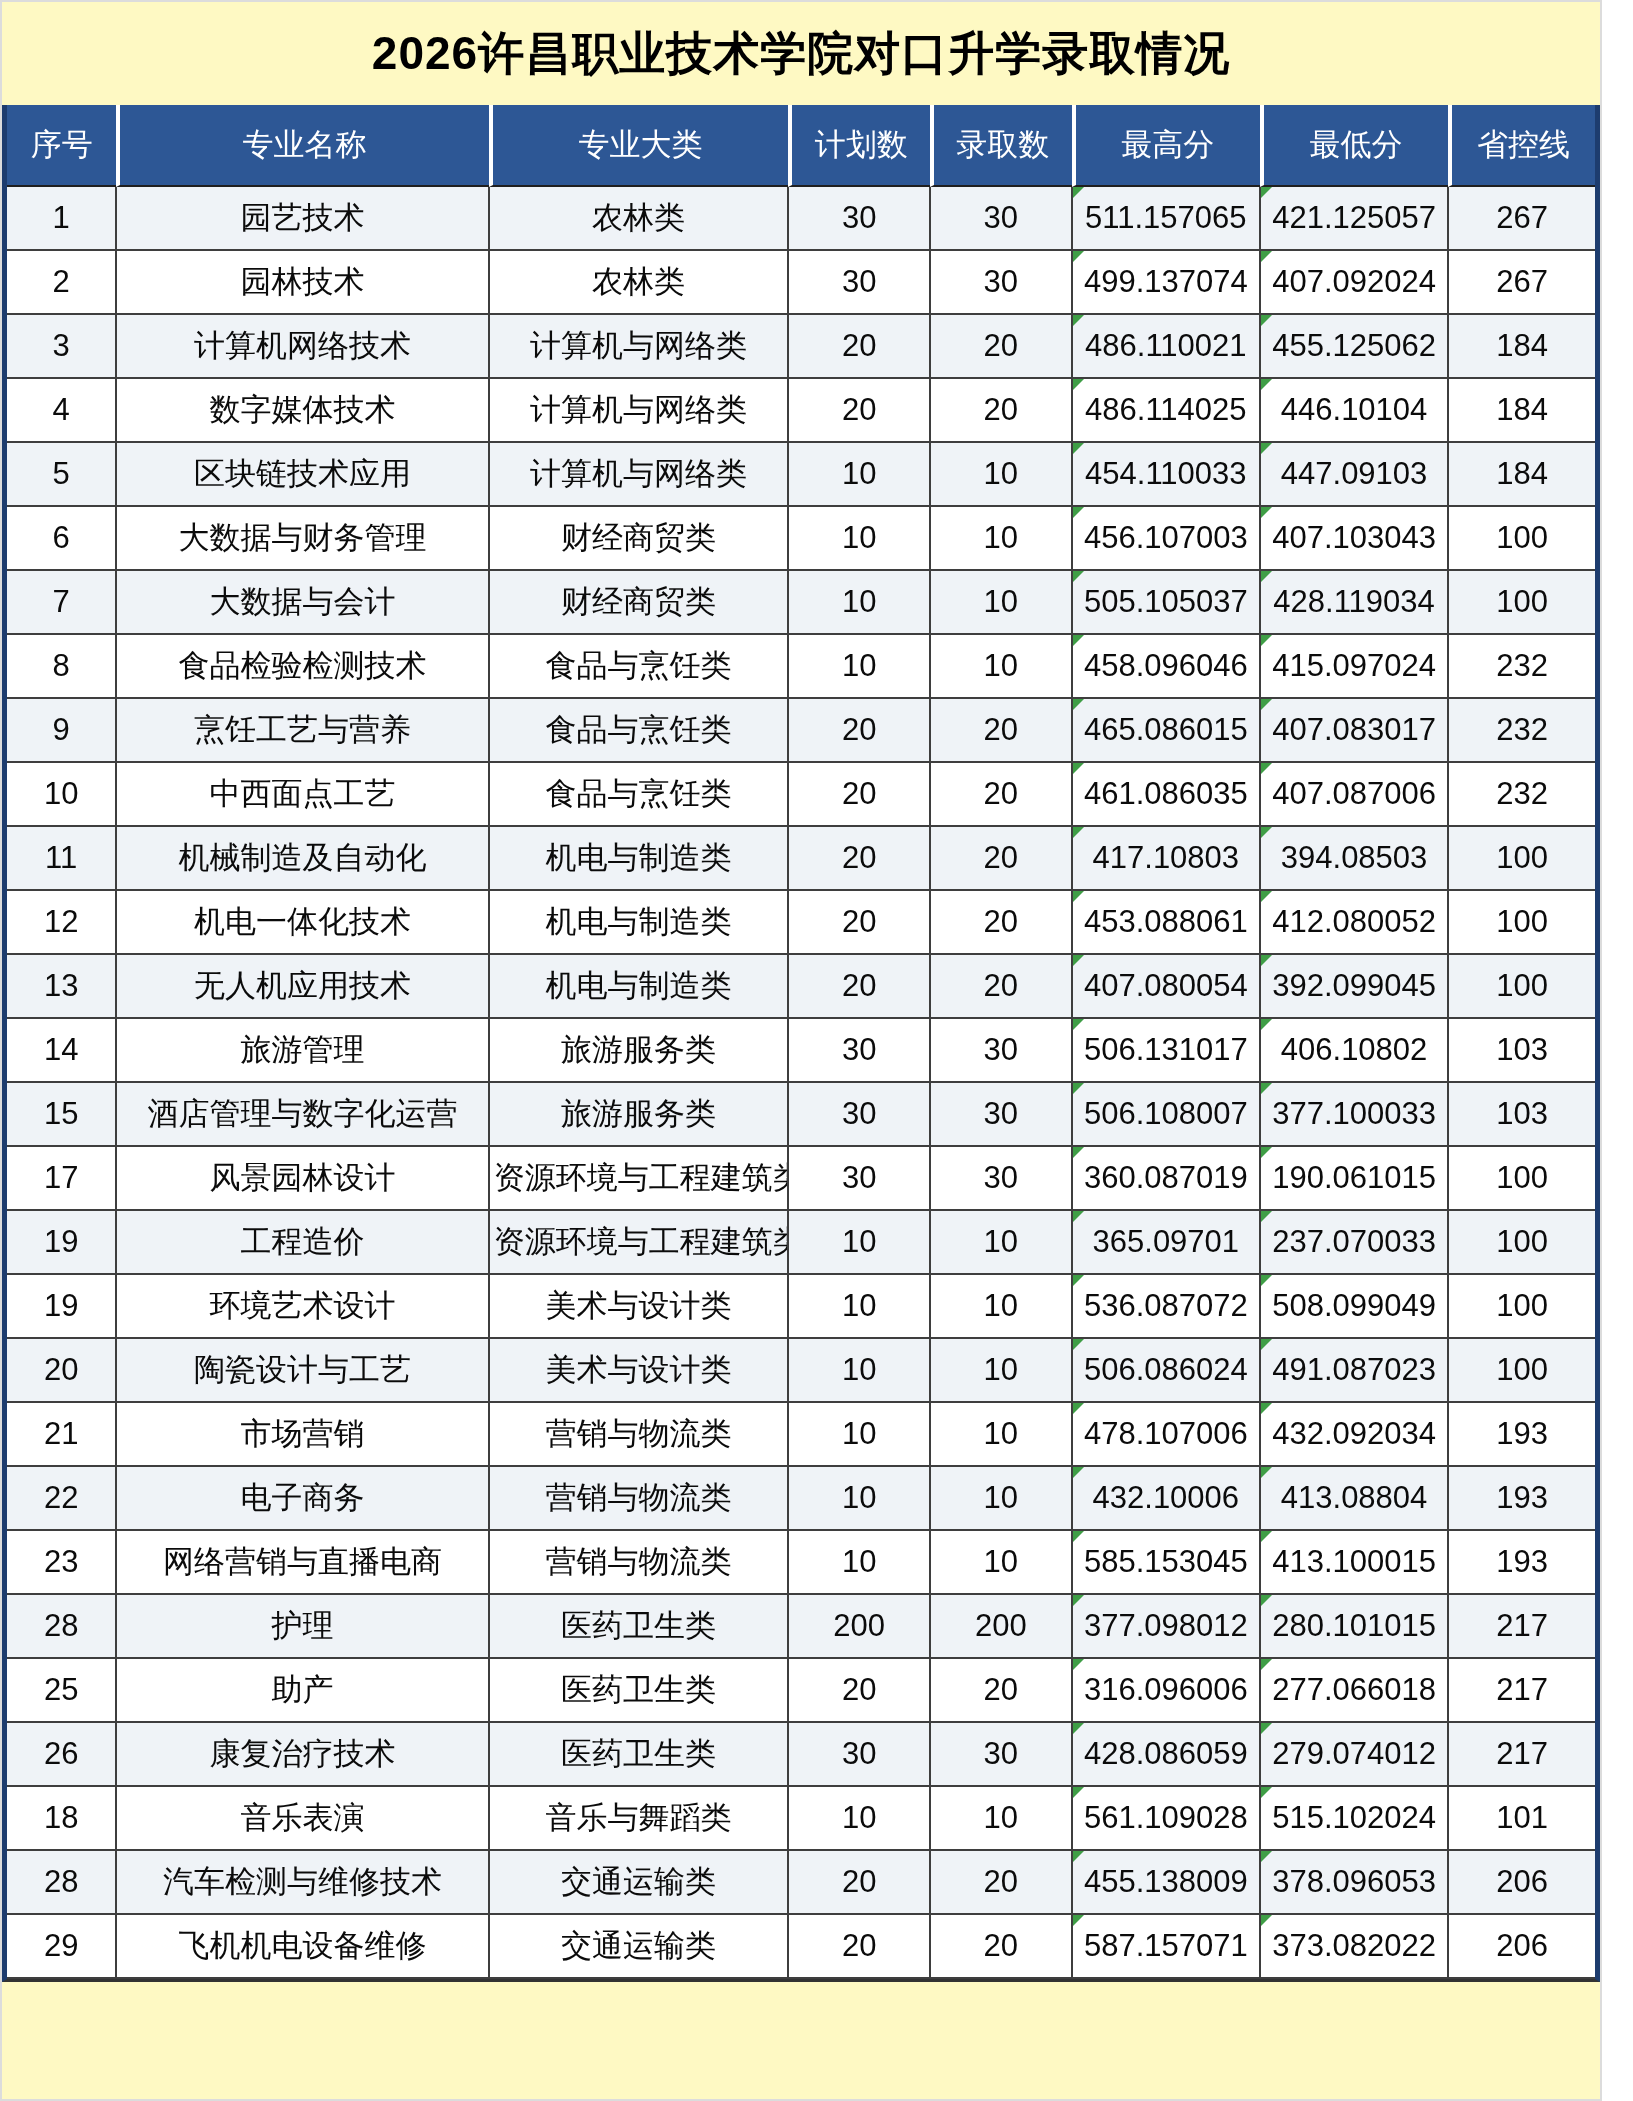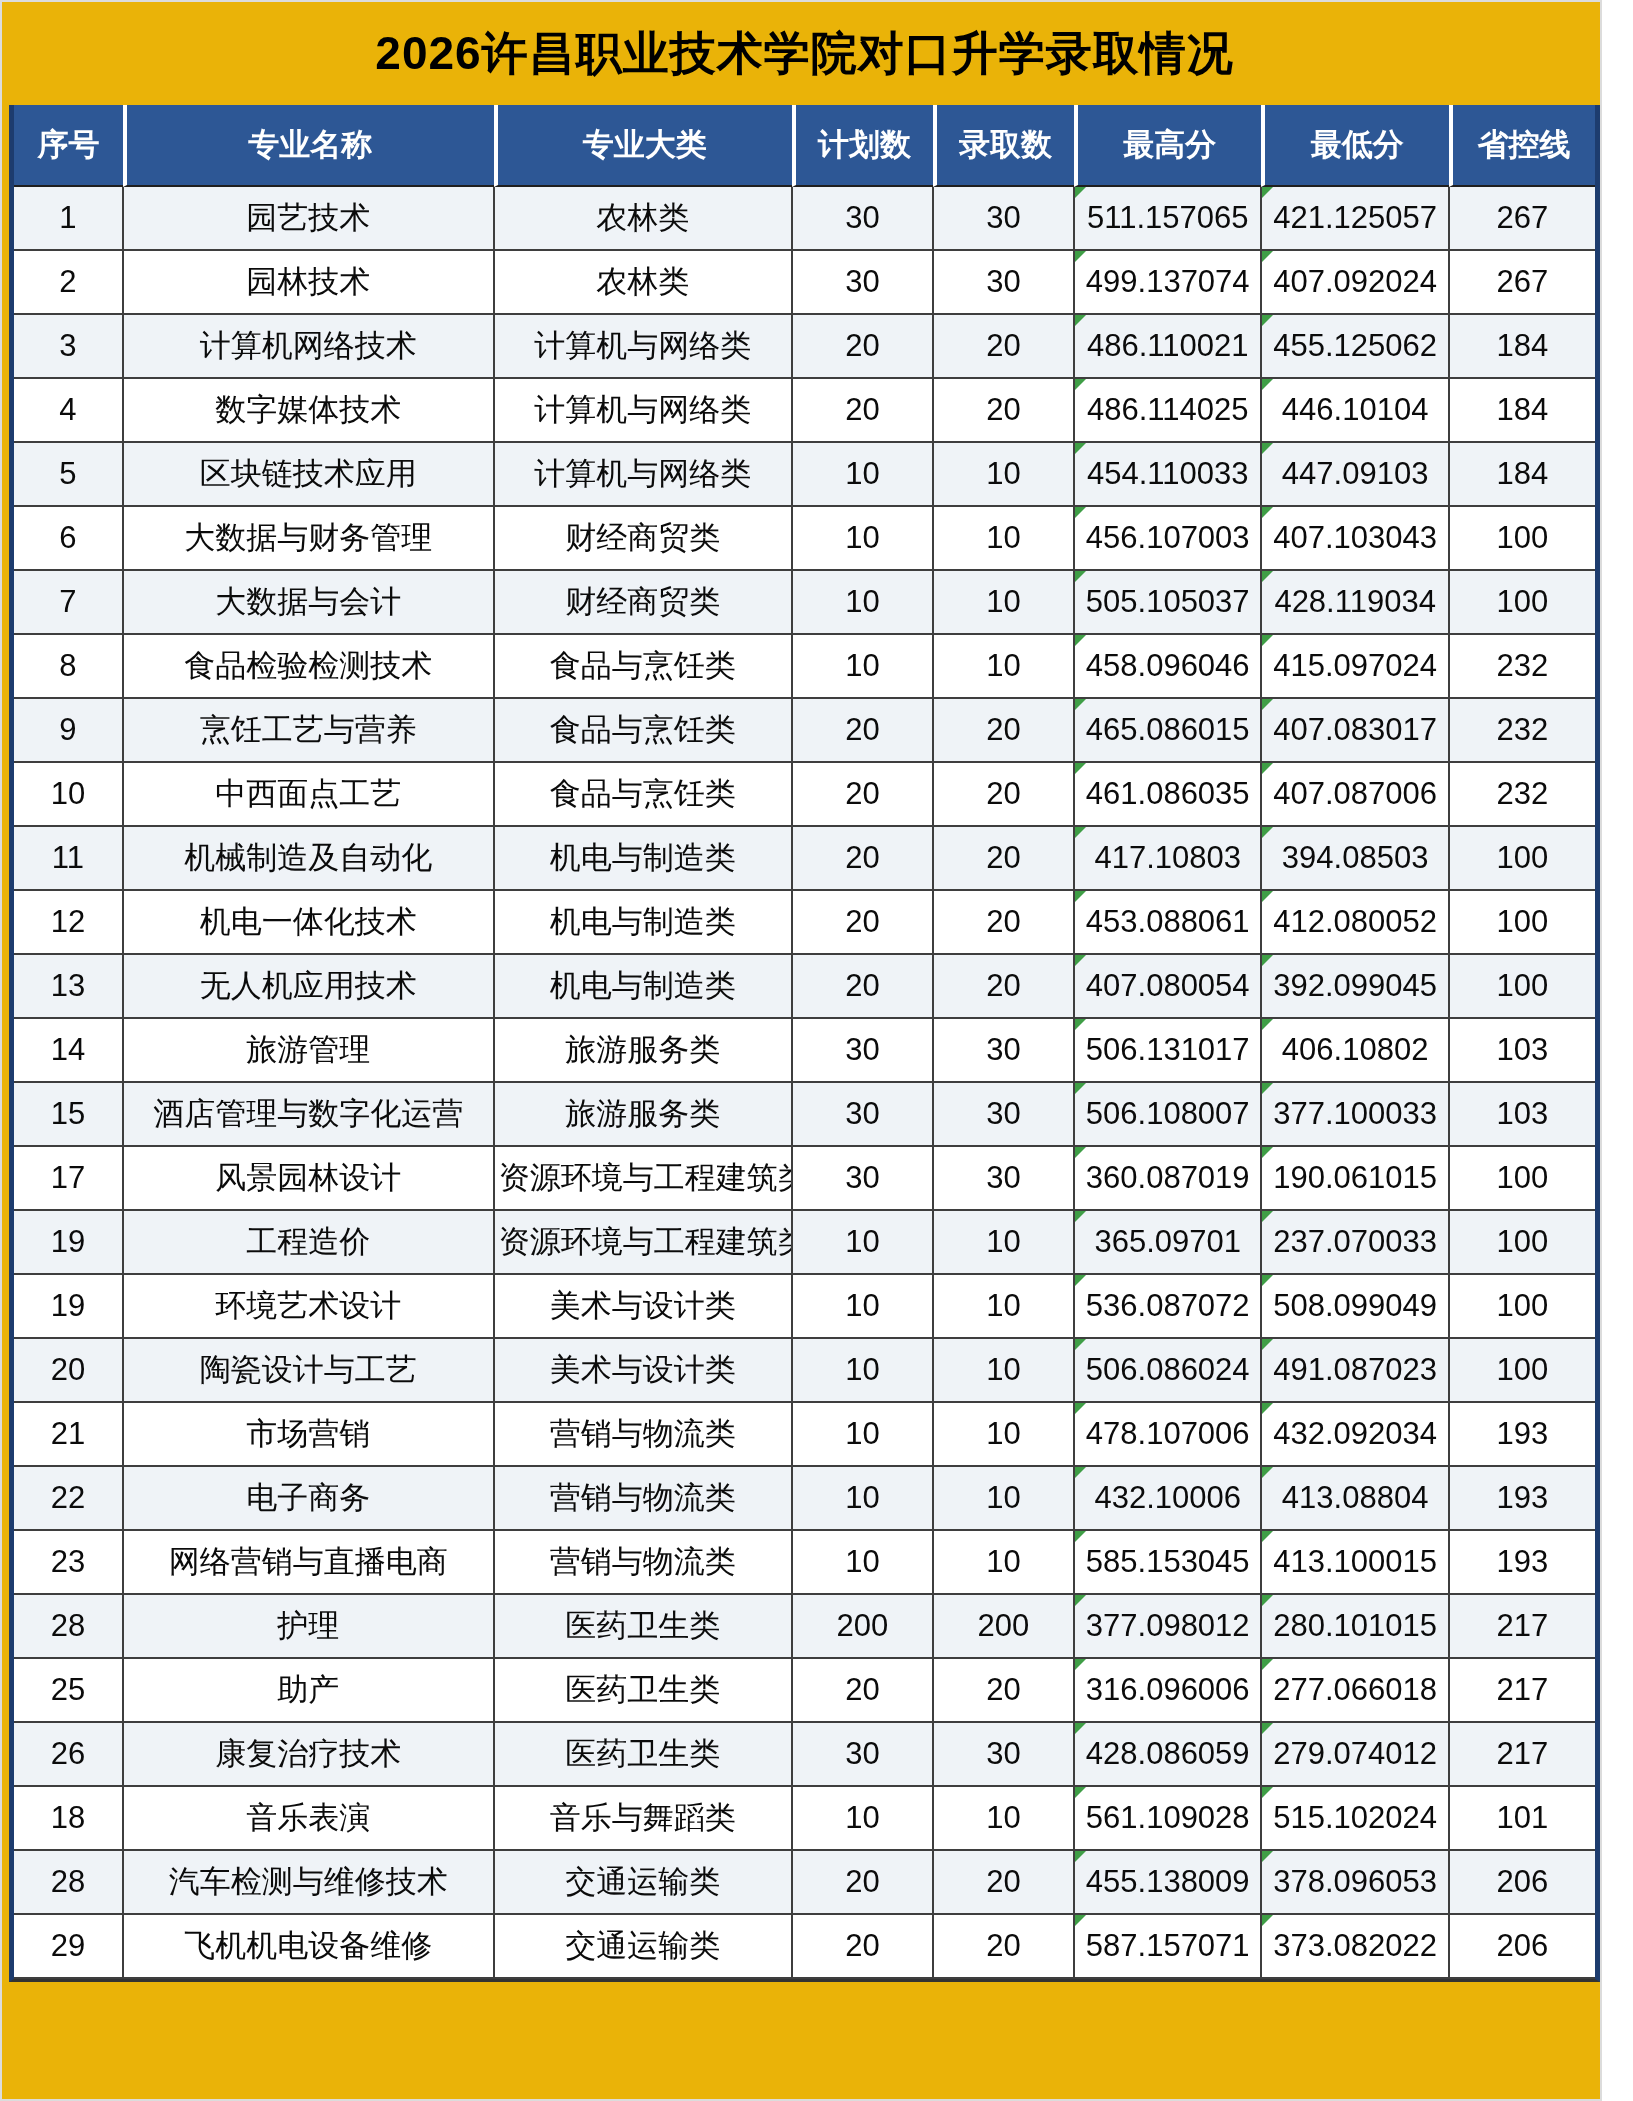--- a/index.html
+++ b/index.html
@@ -5,23 +5,22 @@
   html, body {
     margin: 0;
     padding: 0;
     background: #ffffff;
     font-family: "Liberation Sans", "DejaVu Sans", sans-serif;
   }
   .page {
     width: 1602px;
     min-height: 2101px;
     box-sizing: border-box;
-    background: #eab308;
+    background: #fef9c3;
     border: 2px solid #dcdcdc;
-    padding-left: 7px;
   }
   .title-bar {
     height: 103px;
     display: flex;
     align-items: center;
     justify-content: center;
   }
   .page-title {
     font-size: 46px;
     font-weight: bold;
@@ -37,21 +36,21 @@
   table.score-table {
     width: 100%;
     table-layout: fixed;
     border-collapse: separate;
     border-spacing: 0;
   }
   .score-table th {
     background: #2d5795;
     color: #ffffff;
     font-size: 31px;
-    font-weight: bold;
+    font-weight: normal;
     height: 82px;
     padding: 0;
     text-align: center;
     border-left: 4px solid #ffffff;
     border-bottom: 2px solid #1f1f1f;
     box-sizing: border-box;
   }
   .score-table th:first-child { border-left: 0; }
   .score-table td {
     position: relative;

